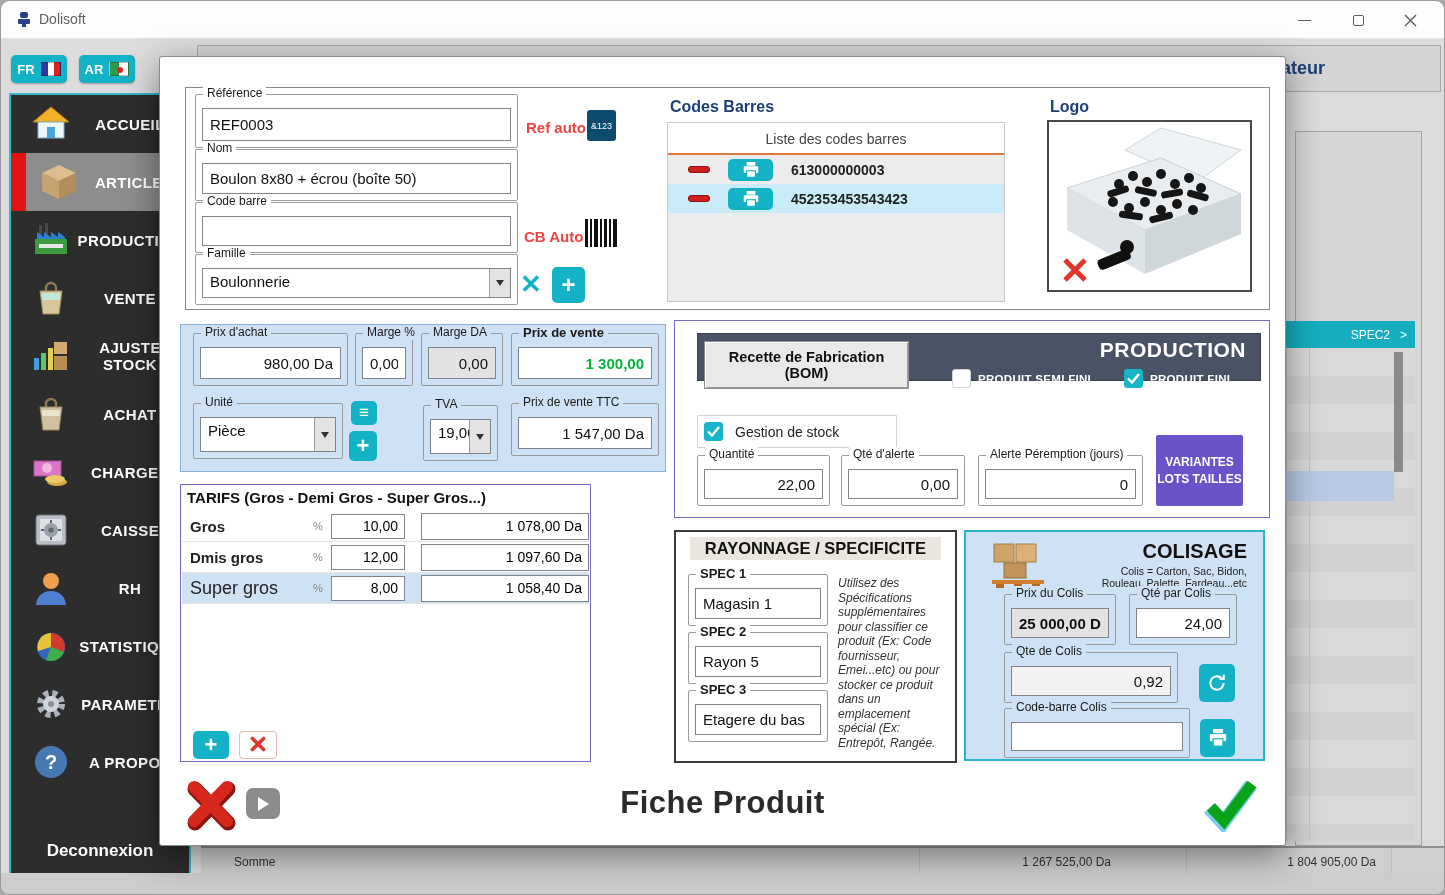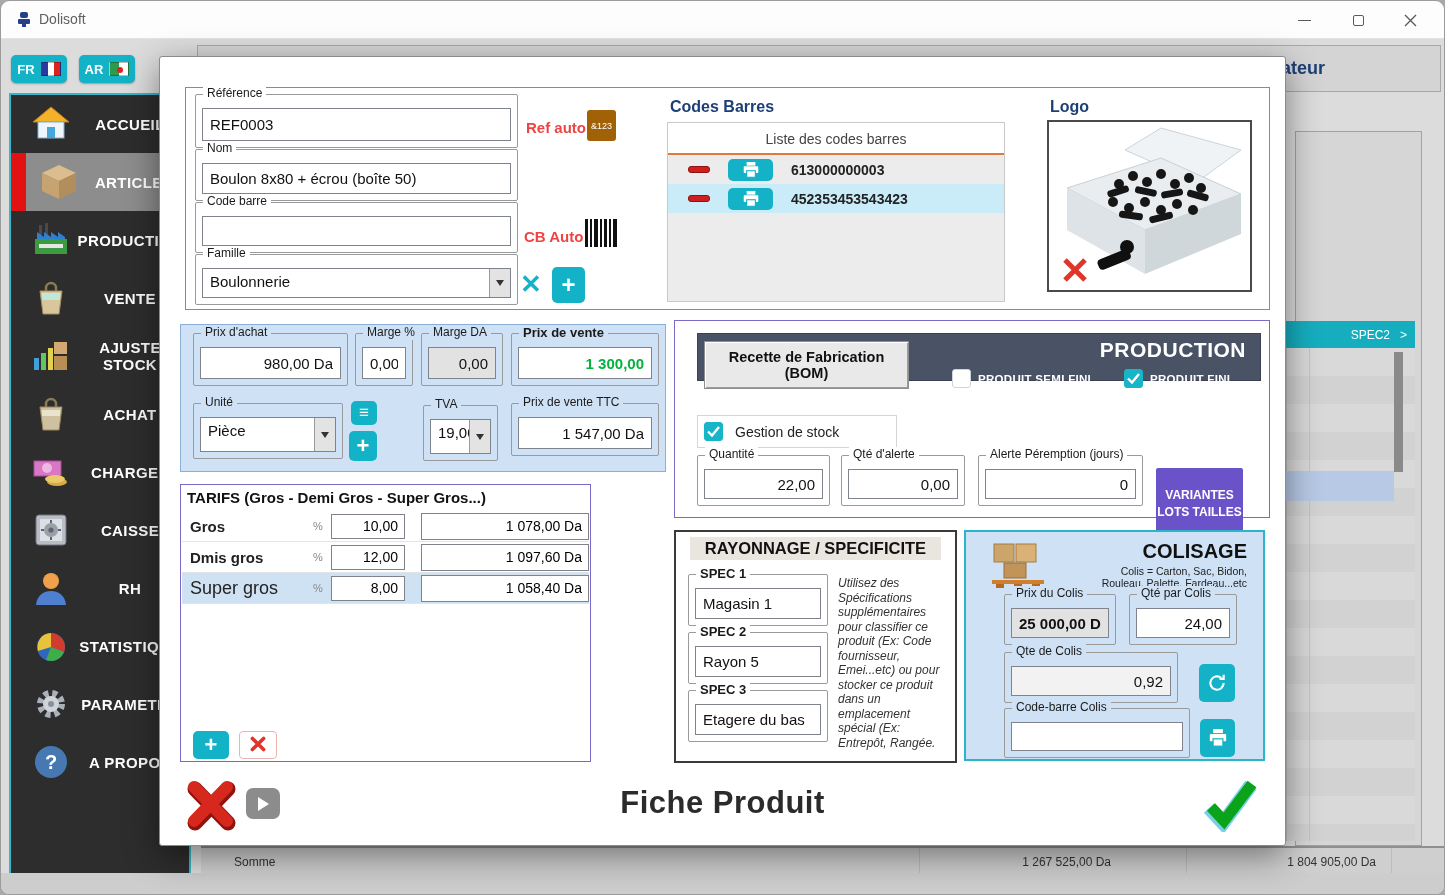--- a/index.html
+++ b/index.html
@@ -93,21 +93,21 @@
   
   #prod-bar { position:absolute; background:#4a5365; border:1px solid #3a4151; }
   #bom-btn { position:absolute; left:6px; top:7px; width:205px; height:48px; background:#e9e9e9; border:1px solid #8f8f8f; box-shadow:inset 1px 1px 0 #fff, inset -1px -1px 0 #9c9c9c; font-weight:bold; font-size:14.5px; color:#111; font-family:inherit; cursor:pointer; }
   .prod-title { position:absolute; right:14px; top:4px; color:#fff; font-weight:bold; font-size:21px; letter-spacing:.5px; }
   .chk { width:19px; height:19px; border-radius:3px; background:#fff; border:1px solid #cfd4da; display:inline-flex; align-items:center; justify-content:center; }
   .chk.on { background:#18b4c8; border-color:#18b4c8; }
   .chk svg { display:block; }
   .chklbl { color:#fff; font-weight:bold; font-size:11.5px; letter-spacing:.3px; }
 
   .purple-box { border:1px solid #7b68c8; }
-  #variantes-btn { background:#6a52c9; color:#fff; font-weight:bold; font-size:12px; line-height:17px; text-align:center; border:none; border-radius:2px; cursor:pointer; font-family:inherit;margin-top:33px; }
+  #variantes-btn { background:#6a52c9; color:#fff; font-weight:bold; font-size:12px; line-height:17px; text-align:center; border:none; border-radius:2px; cursor:pointer; font-family:inherit; }
 
   
   #ray-box { border:2px solid #3a3a3a; background:#fff; }
   #ray-title { position:absolute; left:14px; right:14px; top:5px; text-align:center; font-weight:bold; font-size:16.5px; color:#111; background:#e9e5df; padding:2px 0; }
   #ray-help { position:absolute; font-style:italic; font-size:12px; line-height:14.5px; color:#333; }
 
   
   #col-box { border:2px solid #2cb5c8; background:#cfe2f5; }
   #col-title { position:absolute; right:16px; top:8px; font-weight:bold; font-size:20px; color:#111; }
   .col-sub { position:absolute; right:16px; font-size:10.5px; color:#222; }
@@ -260,20 +260,21 @@
           </svg></span>
       <span class="slabel">PARAMETRE</span>
     </div>
     <div class="side-item">
       <span class="sicon"><svg viewBox="0 0 40 40">
             <circle cx="20" cy="20" r="16" fill="#4679b2"></circle>
             <text x="20" y="27" text-anchor="middle" font-size="20" font-weight="bold" fill="#fff">?</text>
           </svg></span>
       <span class="slabel">A PROPOS</span>
     </div>
+    <div id="logout">Deconnexion</div>
   </div>
 
   <div id="somme-row">
     <span class="somme-label">Somme</span>
     <span class="somme-v1">1 267 525,00 Da</span>
     <span class="somme-v2">1 804 905,00 Da</span>
     <i class="sep" style="left:718px;"></i>
       <i class="sep" style="left:985px;"></i>
       <i class="sep" style="left:1190px;"></i>
   </div>
@@ -281,21 +282,21 @@
 
   <div id="dialog">
 
     <div class="abs" style="left:25px; top:30px; width:1085px; height:223px; border:1px solid #8a8a8a;"></div>
 
     <div class="gb" style="left:35px; top:37px; width:323px; height:54px;">
       <span class="lbl">Référence</span>
       <input class="inp" value="REF0003" style="">
     </div>
     <span class="abs blue-link" style="left:366px; top:62px;">Ref auto</span>
-    <button class="abs" style="left:427px; top:53px; width:29px; height:31px; background:#a16207; color:#fff; border:none; border-radius:3px; font-size:9px; font-family:inherit; cursor:pointer;">&amp;123</button>
+    <button class="abs" style="left:427px; top:53px; width:29px; height:31px; background:#0c4a6e; color:#fff; border:none; border-radius:3px; font-size:9px; font-family:inherit; cursor:pointer;">&amp;123</button>
 
     <div class="gb" style="left:35px; top:92px; width:323px; height:52px;">
       <span class="lbl">Nom</span>
       <input class="inp" value="Boulon 8x80 + écrou (boîte 50)" style="">
     </div>
 
     <div class="gb" style="left:35px; top:145px; width:323px; height:51px;">
       <span class="lbl">Code barre</span>
       <input class="inp" value="" style="">
     </div>

